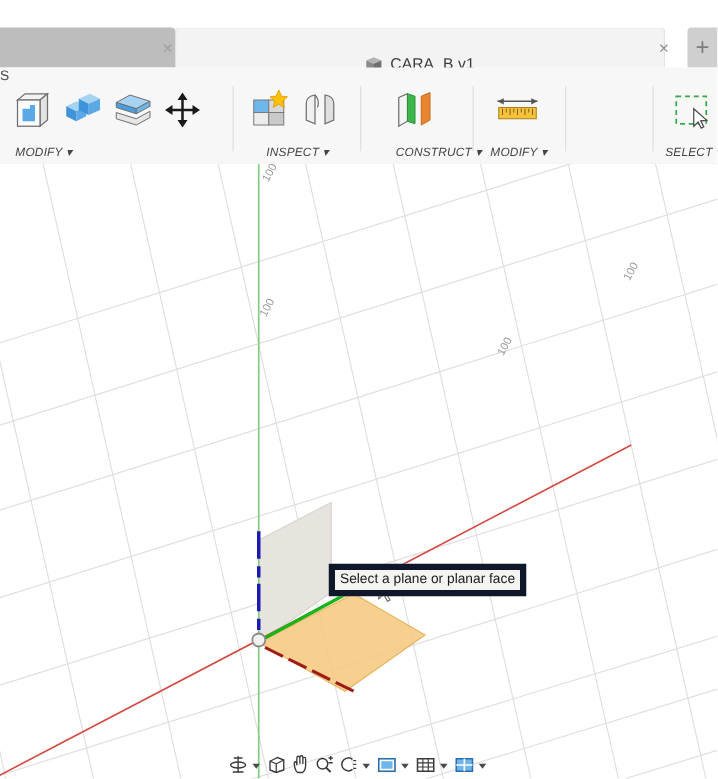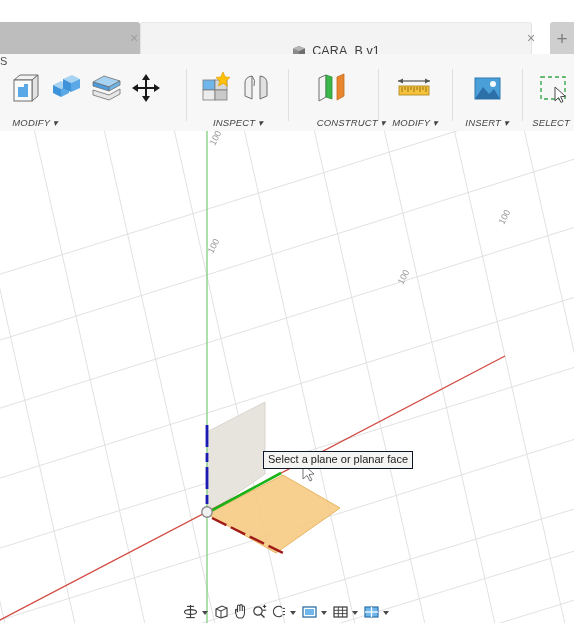--- a/index.html
+++ b/index.html
@@ -86,21 +86,21 @@
 
   
   .viewport{
     position:absolute;left:0;top:131px;width:574px;height:492px;
     background:#ffffff;overflow:hidden;
   }
   .vpsvg{position:absolute;left:0;top:0;}
 
   .tooltip{
     position:absolute;left:263px;top:320px;
-    background:#f4f4f2;border:1px solid #0f172a;
+    background:#f4f4f2;border:5px solid #0f172a;
     padding:1px 4px 2px 4px;
     font-size:11px;color:#1b1b1b;
     white-space:nowrap;
     line-height:13px;
     text-align:right;
   }
 
   .gridlabel{
     position:absolute;font-size:9px;color:#999;
     white-space:nowrap;
@@ -266,32 +266,20 @@
                 <line x1="32" y1="16" x2="32" y2="21"></line>
               </g>
             </svg>
           </div>
         </div>
         <div class="glabel">MODIFY ▾</div>
       </div>
 
       <div class="sep" style="left:452px;"></div>
 
-      <div class="ribgroup" style="left:454px;width:66px;">
-        <div class="icons" style="left:13px;">
-          <div class="btn">
-            <svg width="34" height="34" viewBox="0 0 34 34">
-              <rect x="5" y="7" width="25" height="21" fill="#4a9fd8" stroke="#2c7ab0" stroke-width="1"></rect>
-              <circle cx="23" cy="13" r="3" fill="#ffffff" opacity="0.95"></circle>
-              <polygon points="5,28 13,16 19,23 24,18 30,28" fill="#2d6fa8"></polygon>
-            </svg>
-          </div>
-        </div>
-        <div class="glabel">INSERT ▾</div>
-      </div>
 
       <div class="sep" style="left:522px;"></div>
 
       <div class="ribgroup" style="left:524px;width:62px;">
         <div class="icons" style="left:10px;">
           <div class="btn">
             <svg width="36" height="34" viewBox="0 0 36 34">
               <rect x="5" y="6" width="24" height="22" fill="none" stroke="#3aa84a" stroke-width="1.4" stroke-dasharray="4,3"></rect>
               <path d="M19 16 L19 30 L22.5 26.6 L25 31.5 L27 30.4 L24.6 25.7 L29.4 25.3 Z" fill="#ffffff" stroke="#4a4a4a" stroke-width="1"></path>
             </svg>

